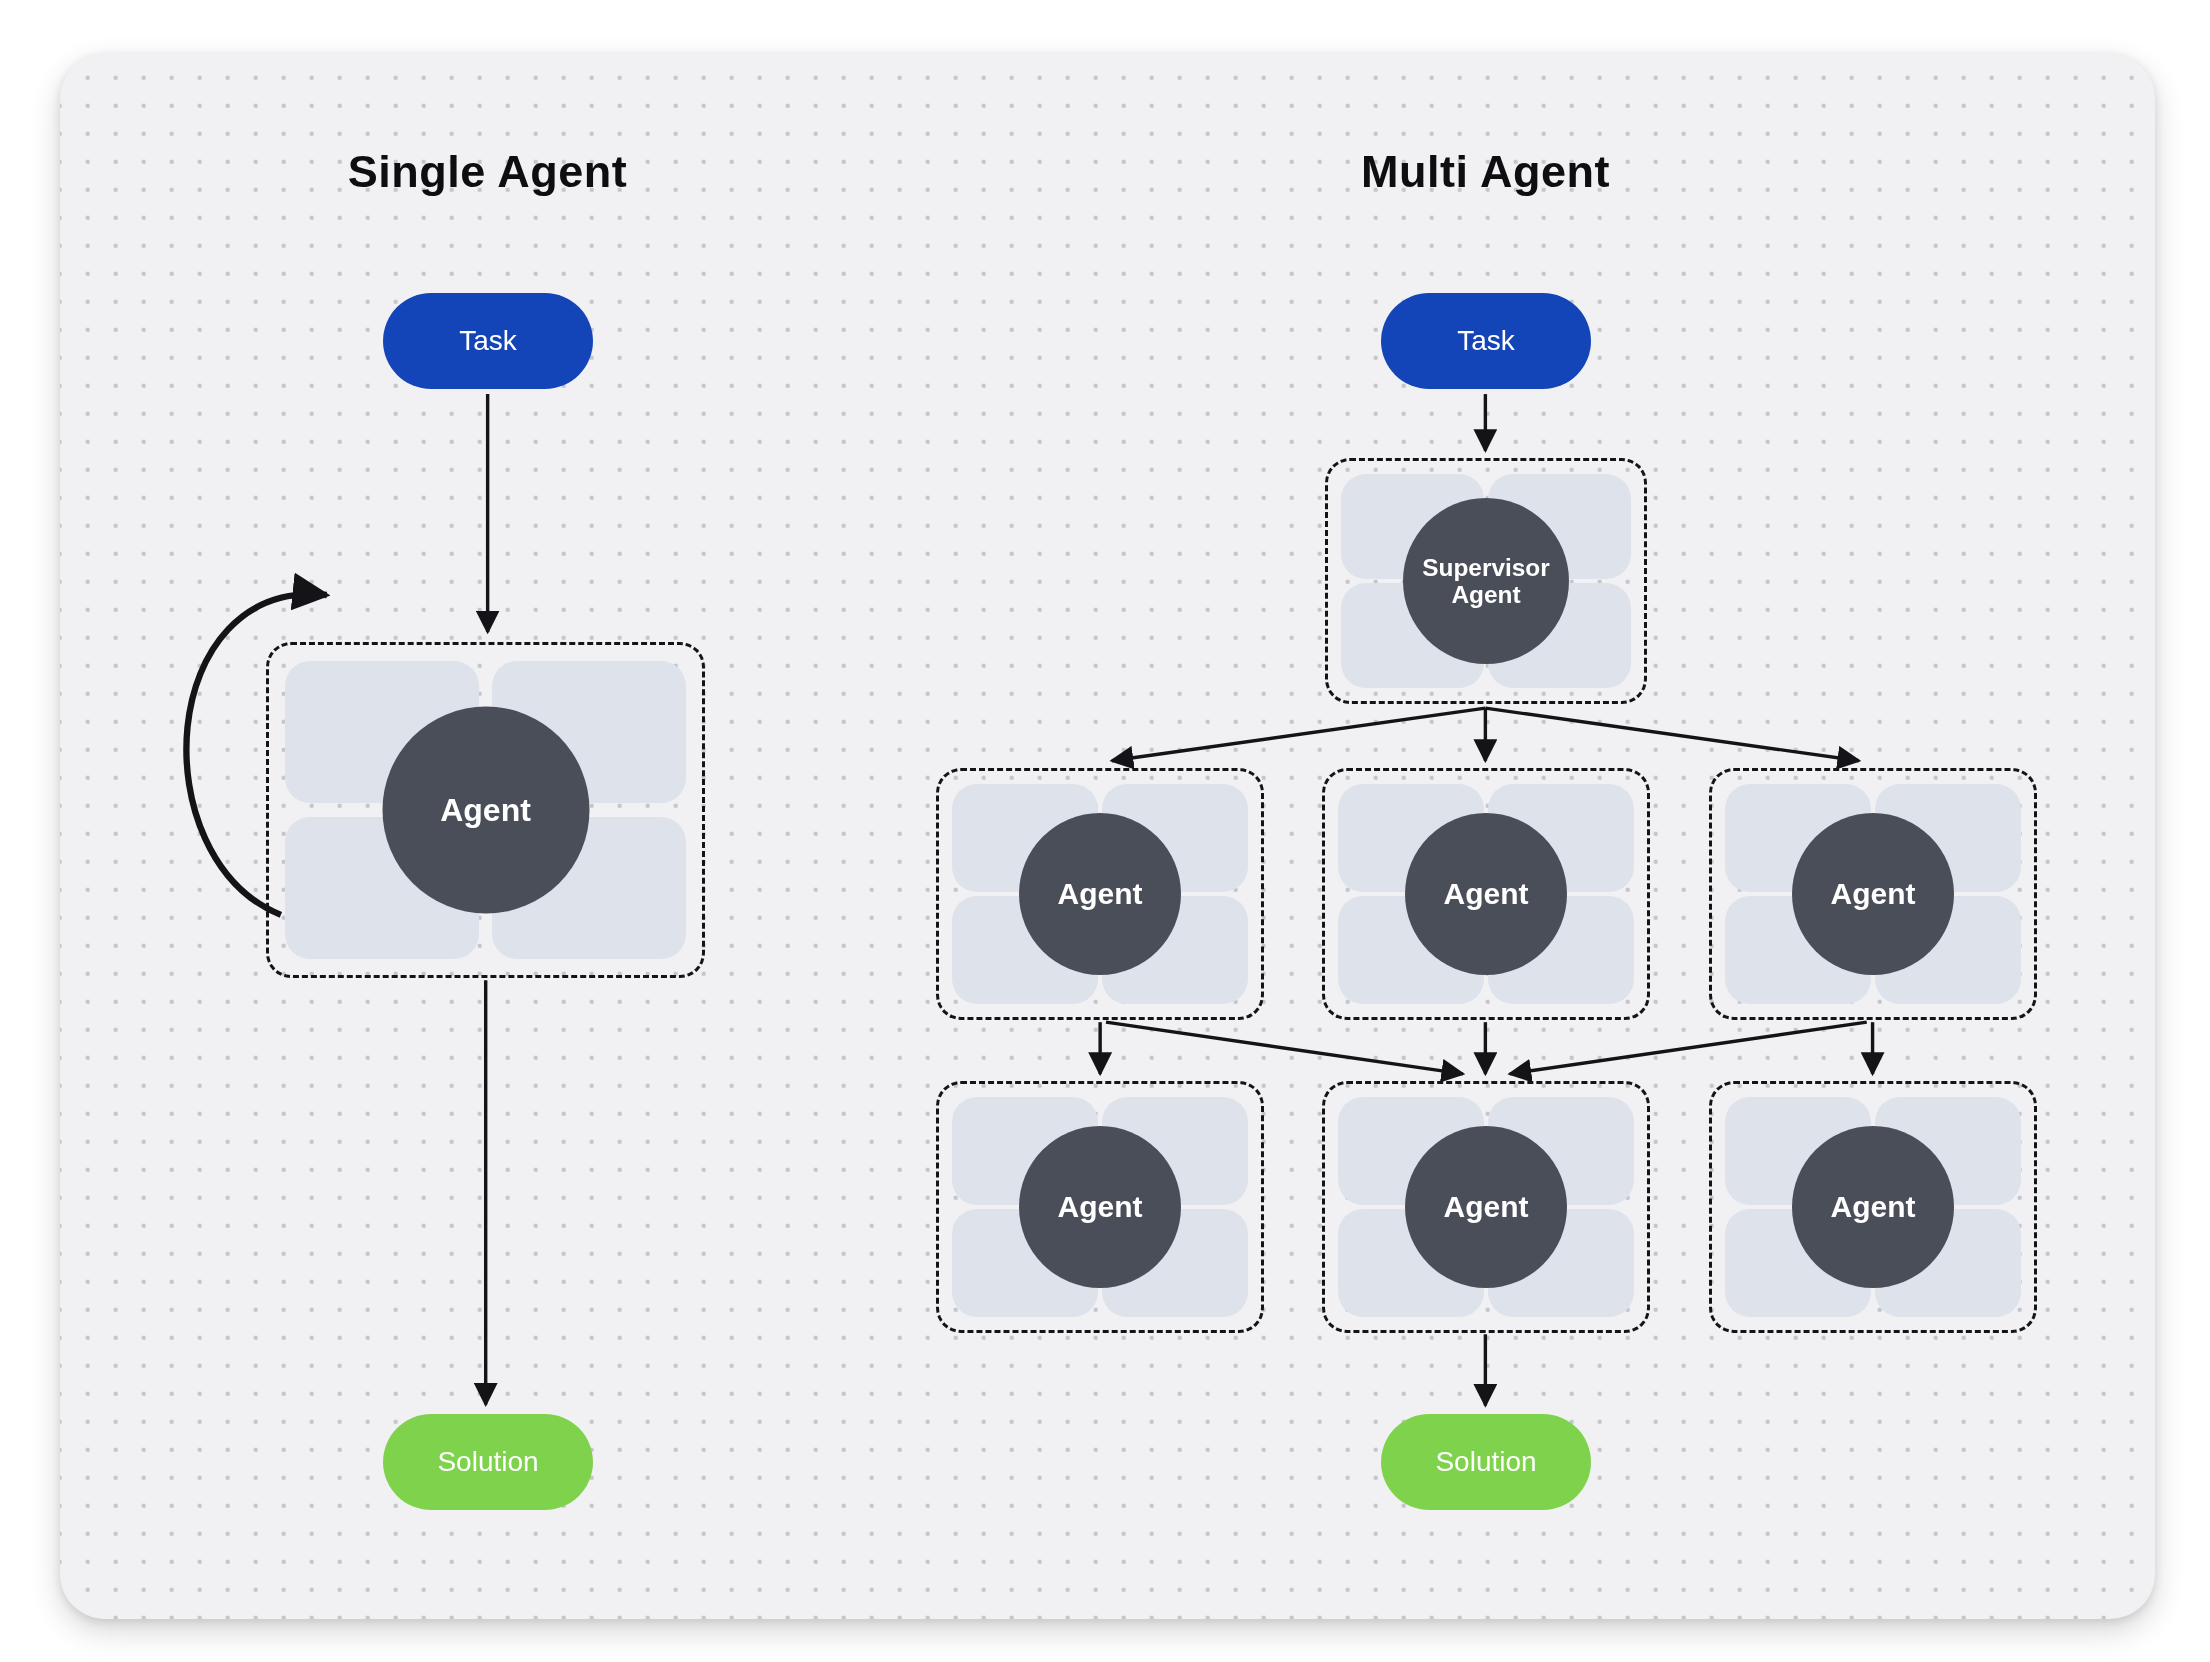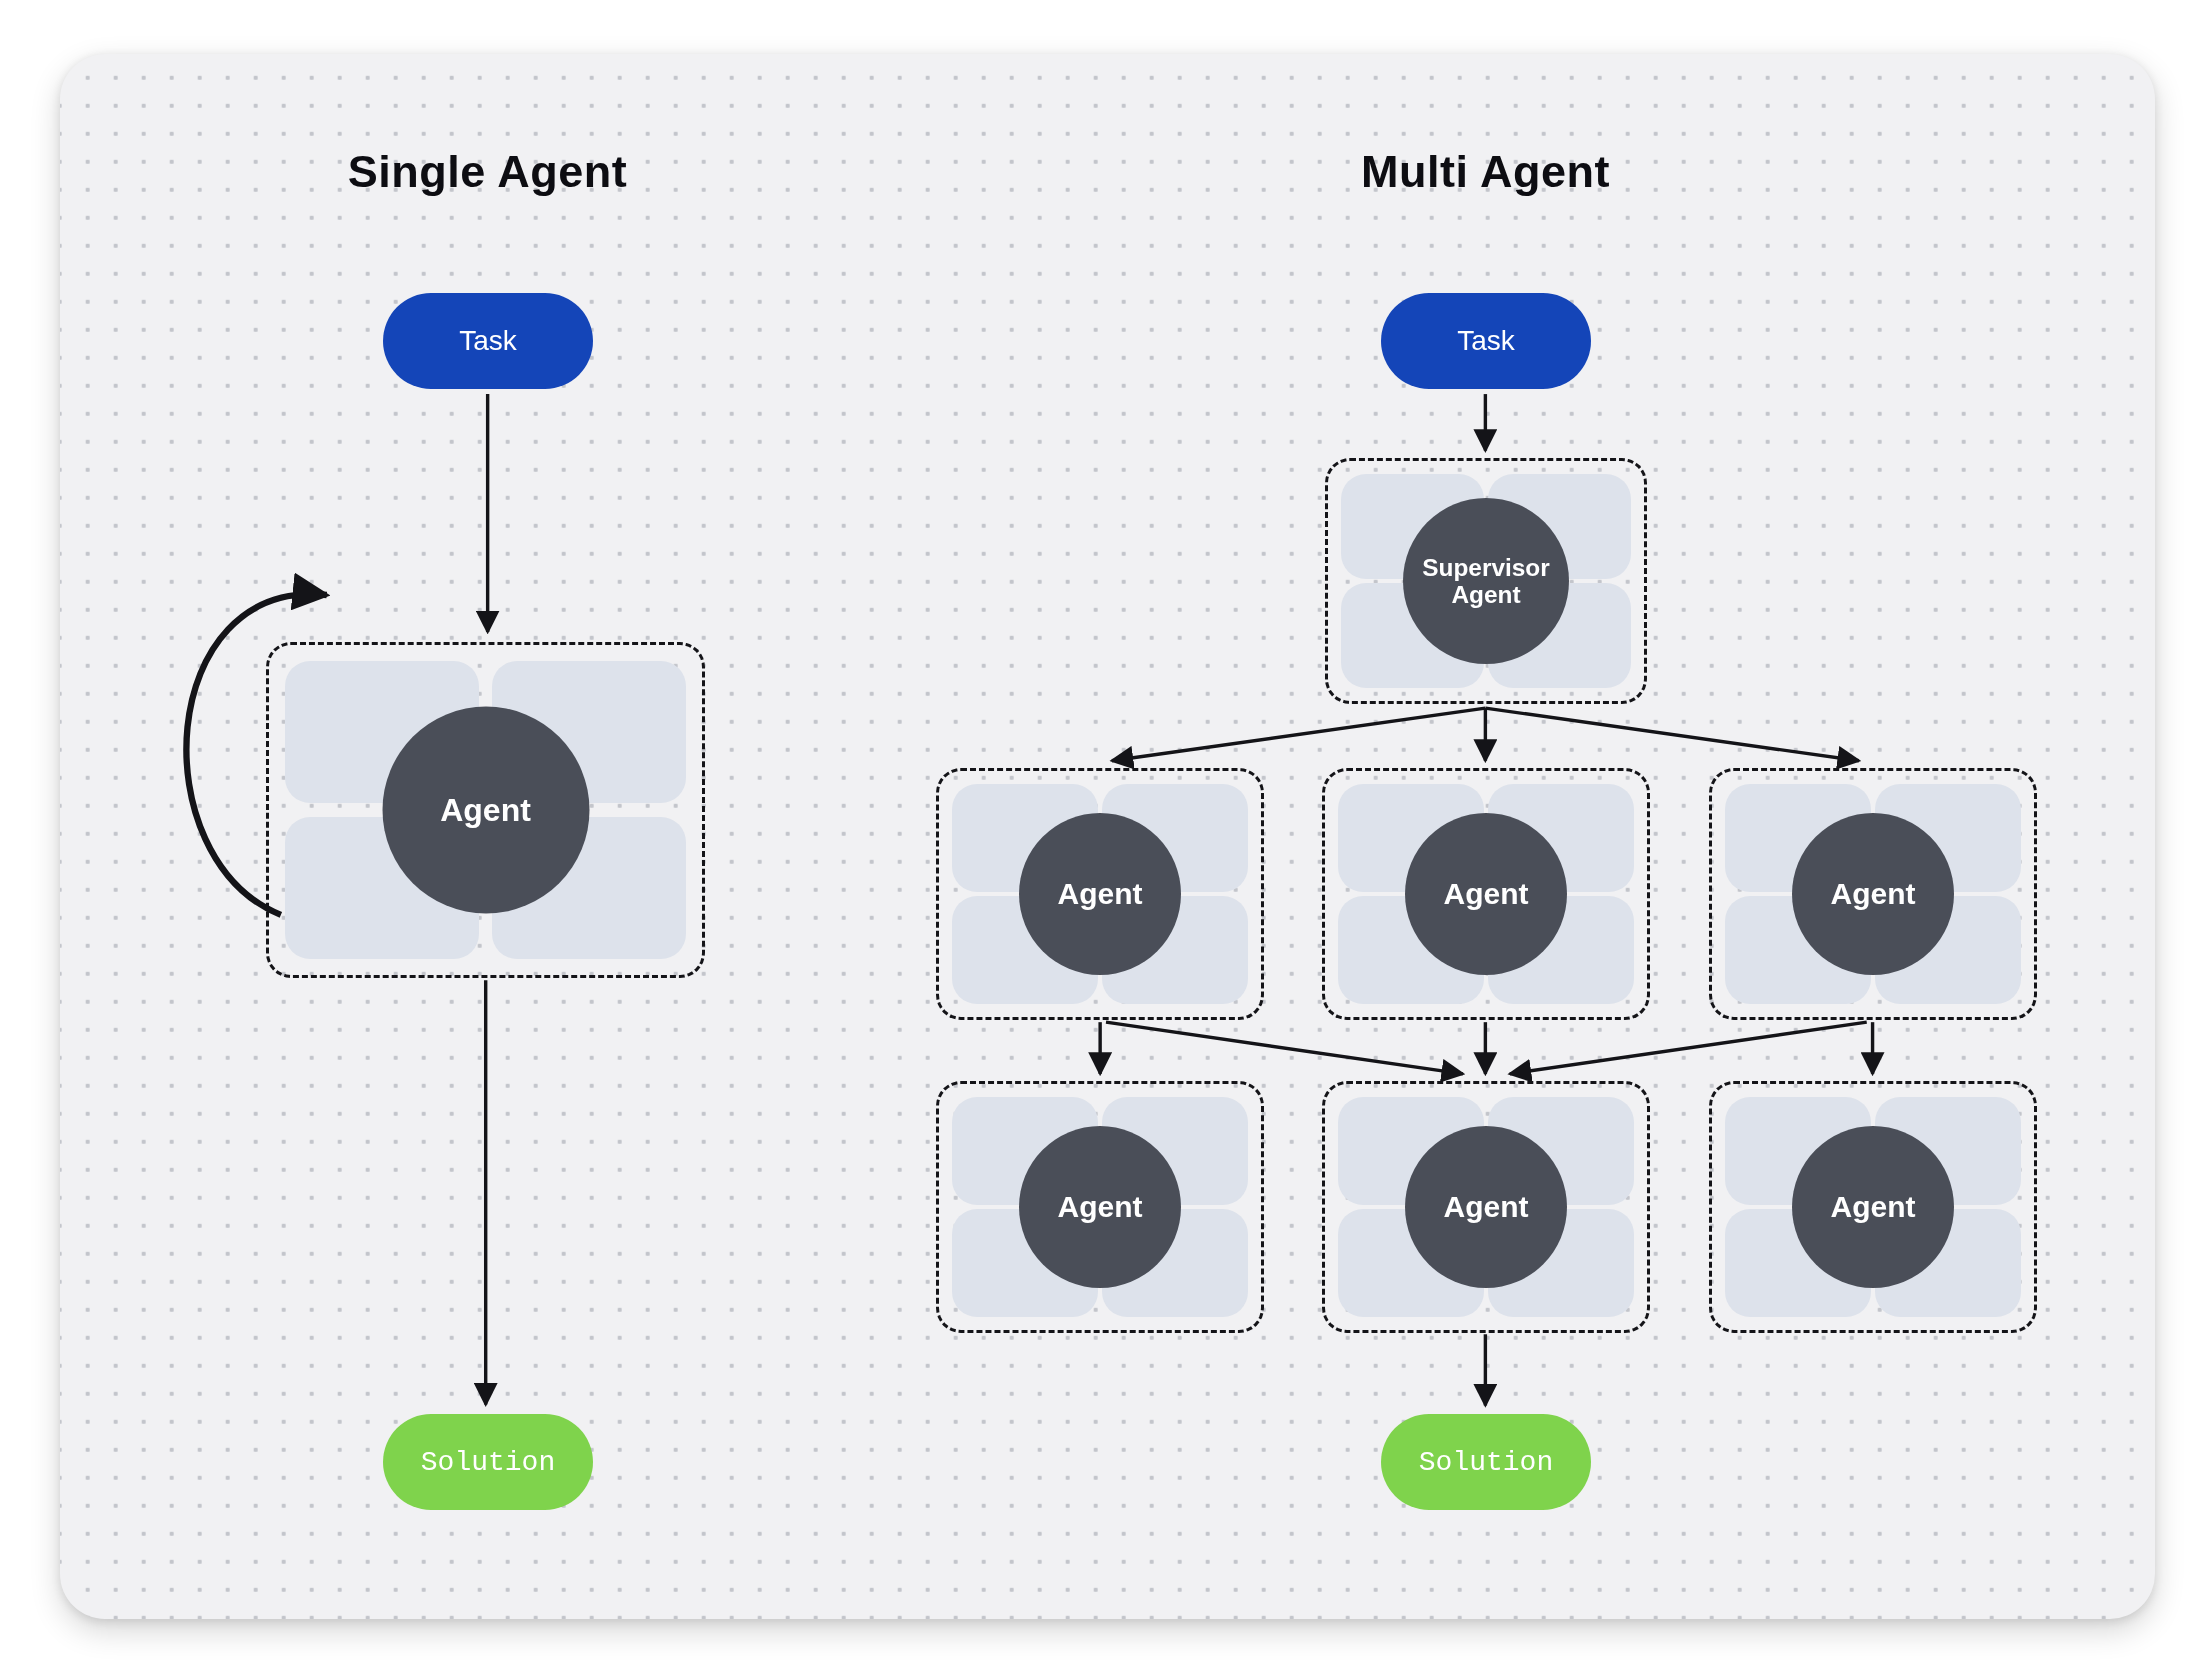--- a/index.html
+++ b/index.html
@@ -19,21 +19,21 @@
     position:absolute; margin:0; width:429px; text-align:center;
     font-size:45px; font-weight:700; color: var(--title, #0d0d12); letter-spacing:0.5px;
   }
 
   .pill {
     position:absolute; width:210px; height:96px; border-radius:59px;
     display:flex; align-items:center; justify-content:center;
     font-size:28px; color: var(--text_light, #fff); font-weight:400;
   }
   .task { background: var(--task_bg, #1445b8); }
-  .solution { background: var(--solution_bg, #7fd34c); font-family: Liberation Mono, monospace; }
+  .solution { background: var(--solution_bg, #7fd34c); }
 
   .agent-box {
     position:absolute; border:3.4px dashed var(--line, #141418); border-radius:25px;
     display:grid; grid-template-columns:1fr 1fr; grid-template-rows:1fr 1fr;
     gap:4px; padding:12.7px;
   }
   .box-lg { gap:13.7px; padding:15.6px; }
   .quad { background: var(--quadrant_bg, #dde2eb); border-radius:25px; }
 
   .agent-circle {

